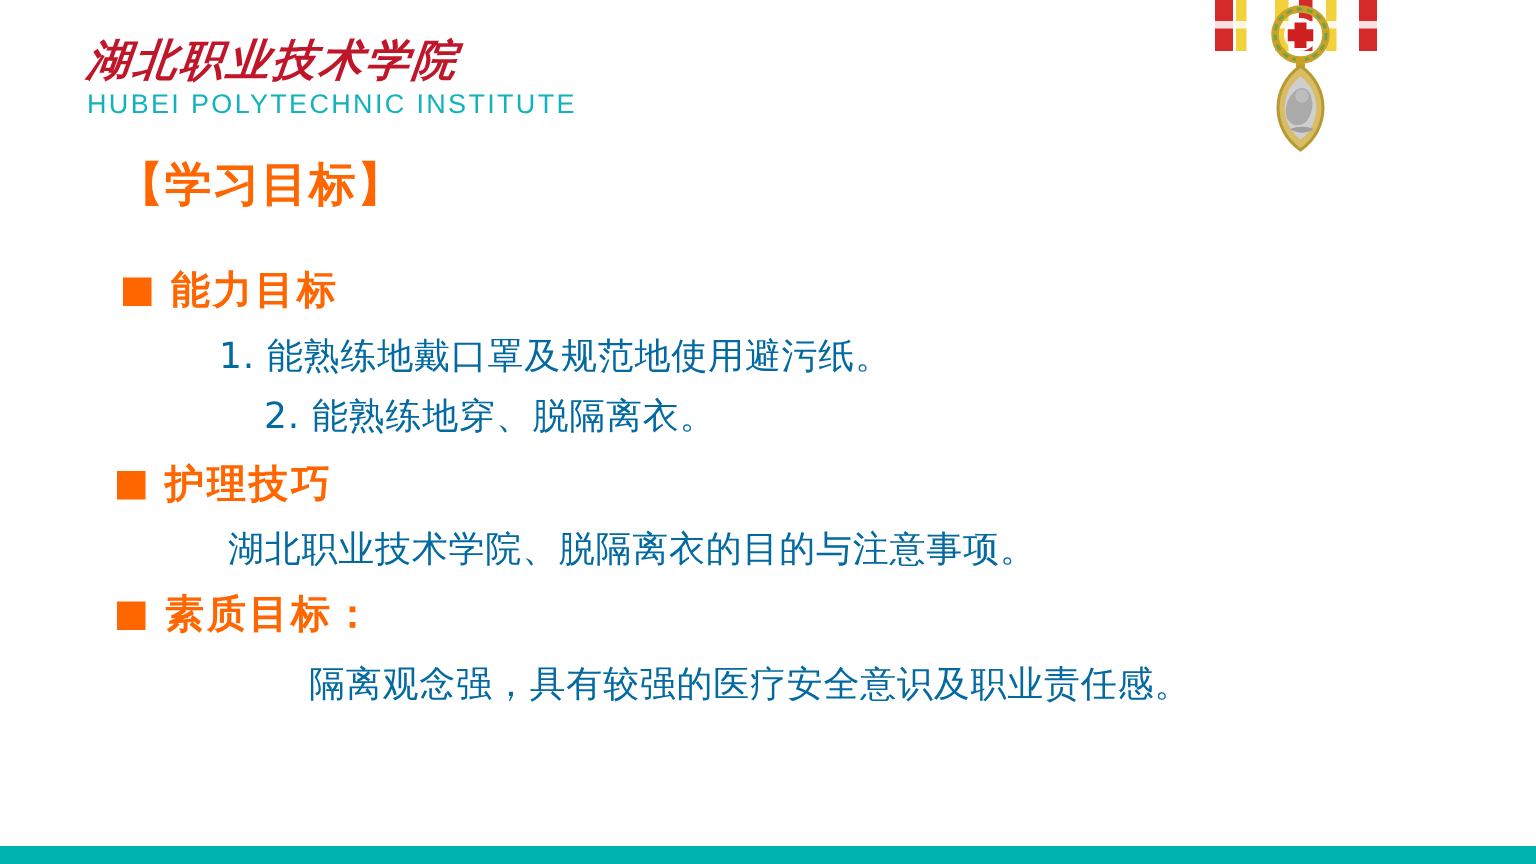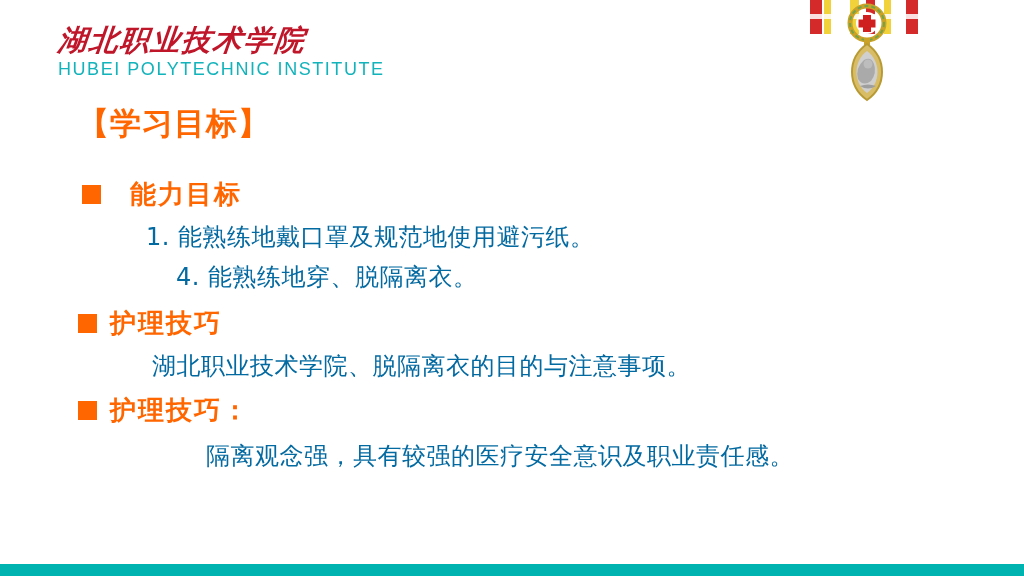--- a/index.html
+++ b/index.html
@@ -138,21 +138,21 @@
 
   .goal-line {
     font-family: "DejaVu Sans", sans-serif;
     font-size: 24px;
     color: #0369a1;
     line-height: 1.25;
     letter-spacing: 0.5px;
     white-space: nowrap;
   }
 
-  .row-ability-head { margin: 36px 11px 0 82px; gap: 16px; }
+  .row-ability-head { margin: 36px 11px 0 82px; }
   .row-item-1 { margin: 12px 0 0 146px; }
   .row-item-2 { margin: 10px 0 0 176px; }
   .row-knowledge-head { margin: 16px 0 0 78px; }
   .row-knowledge-body { margin: 12px 0 0 152px; }
   .row-quality-head { margin: 14px 0 0 78px; }
   .row-quality-body { margin: 15px 0 0 206px; }
 
   
   .footer-bar {
     position: absolute;
@@ -214,31 +214,31 @@
 
     <div class="section-title">【学习目标】</div>
 
     <div class="goal-head row-ability-head">
       <span class="bullet"></span>
       <span>能力目标</span>
     </div>
 
     <div class="goal-line row-item-1">1. 能熟练地戴口罩及规范地使用避污纸。</div>
 
-    <div class="goal-line row-item-2">4. 能熟练地穿、脱隔离衣。</div>
+    <div class="goal-line row-item-2">2. 能熟练地穿、脱隔离衣。</div>
 
     <div class="goal-head row-knowledge-head">
       <span class="bullet"></span>
       <span>护理技巧</span>
     </div>
 
     <div class="goal-line row-knowledge-body">湖北职业技术学院、脱隔离衣的目的与注意事项。</div>
 
     <div class="goal-head row-quality-head">
       <span class="bullet"></span>
-      <span>护理技巧：</span>
+      <span>素质目标：</span>
     </div>
 
     <div class="goal-line row-quality-body">隔离观念强，具有较强的医疗安全意识及职业责任感。</div>
   </div>
 
   <div class="footer-bar"></div>
 </div>
 
 </body></html>

